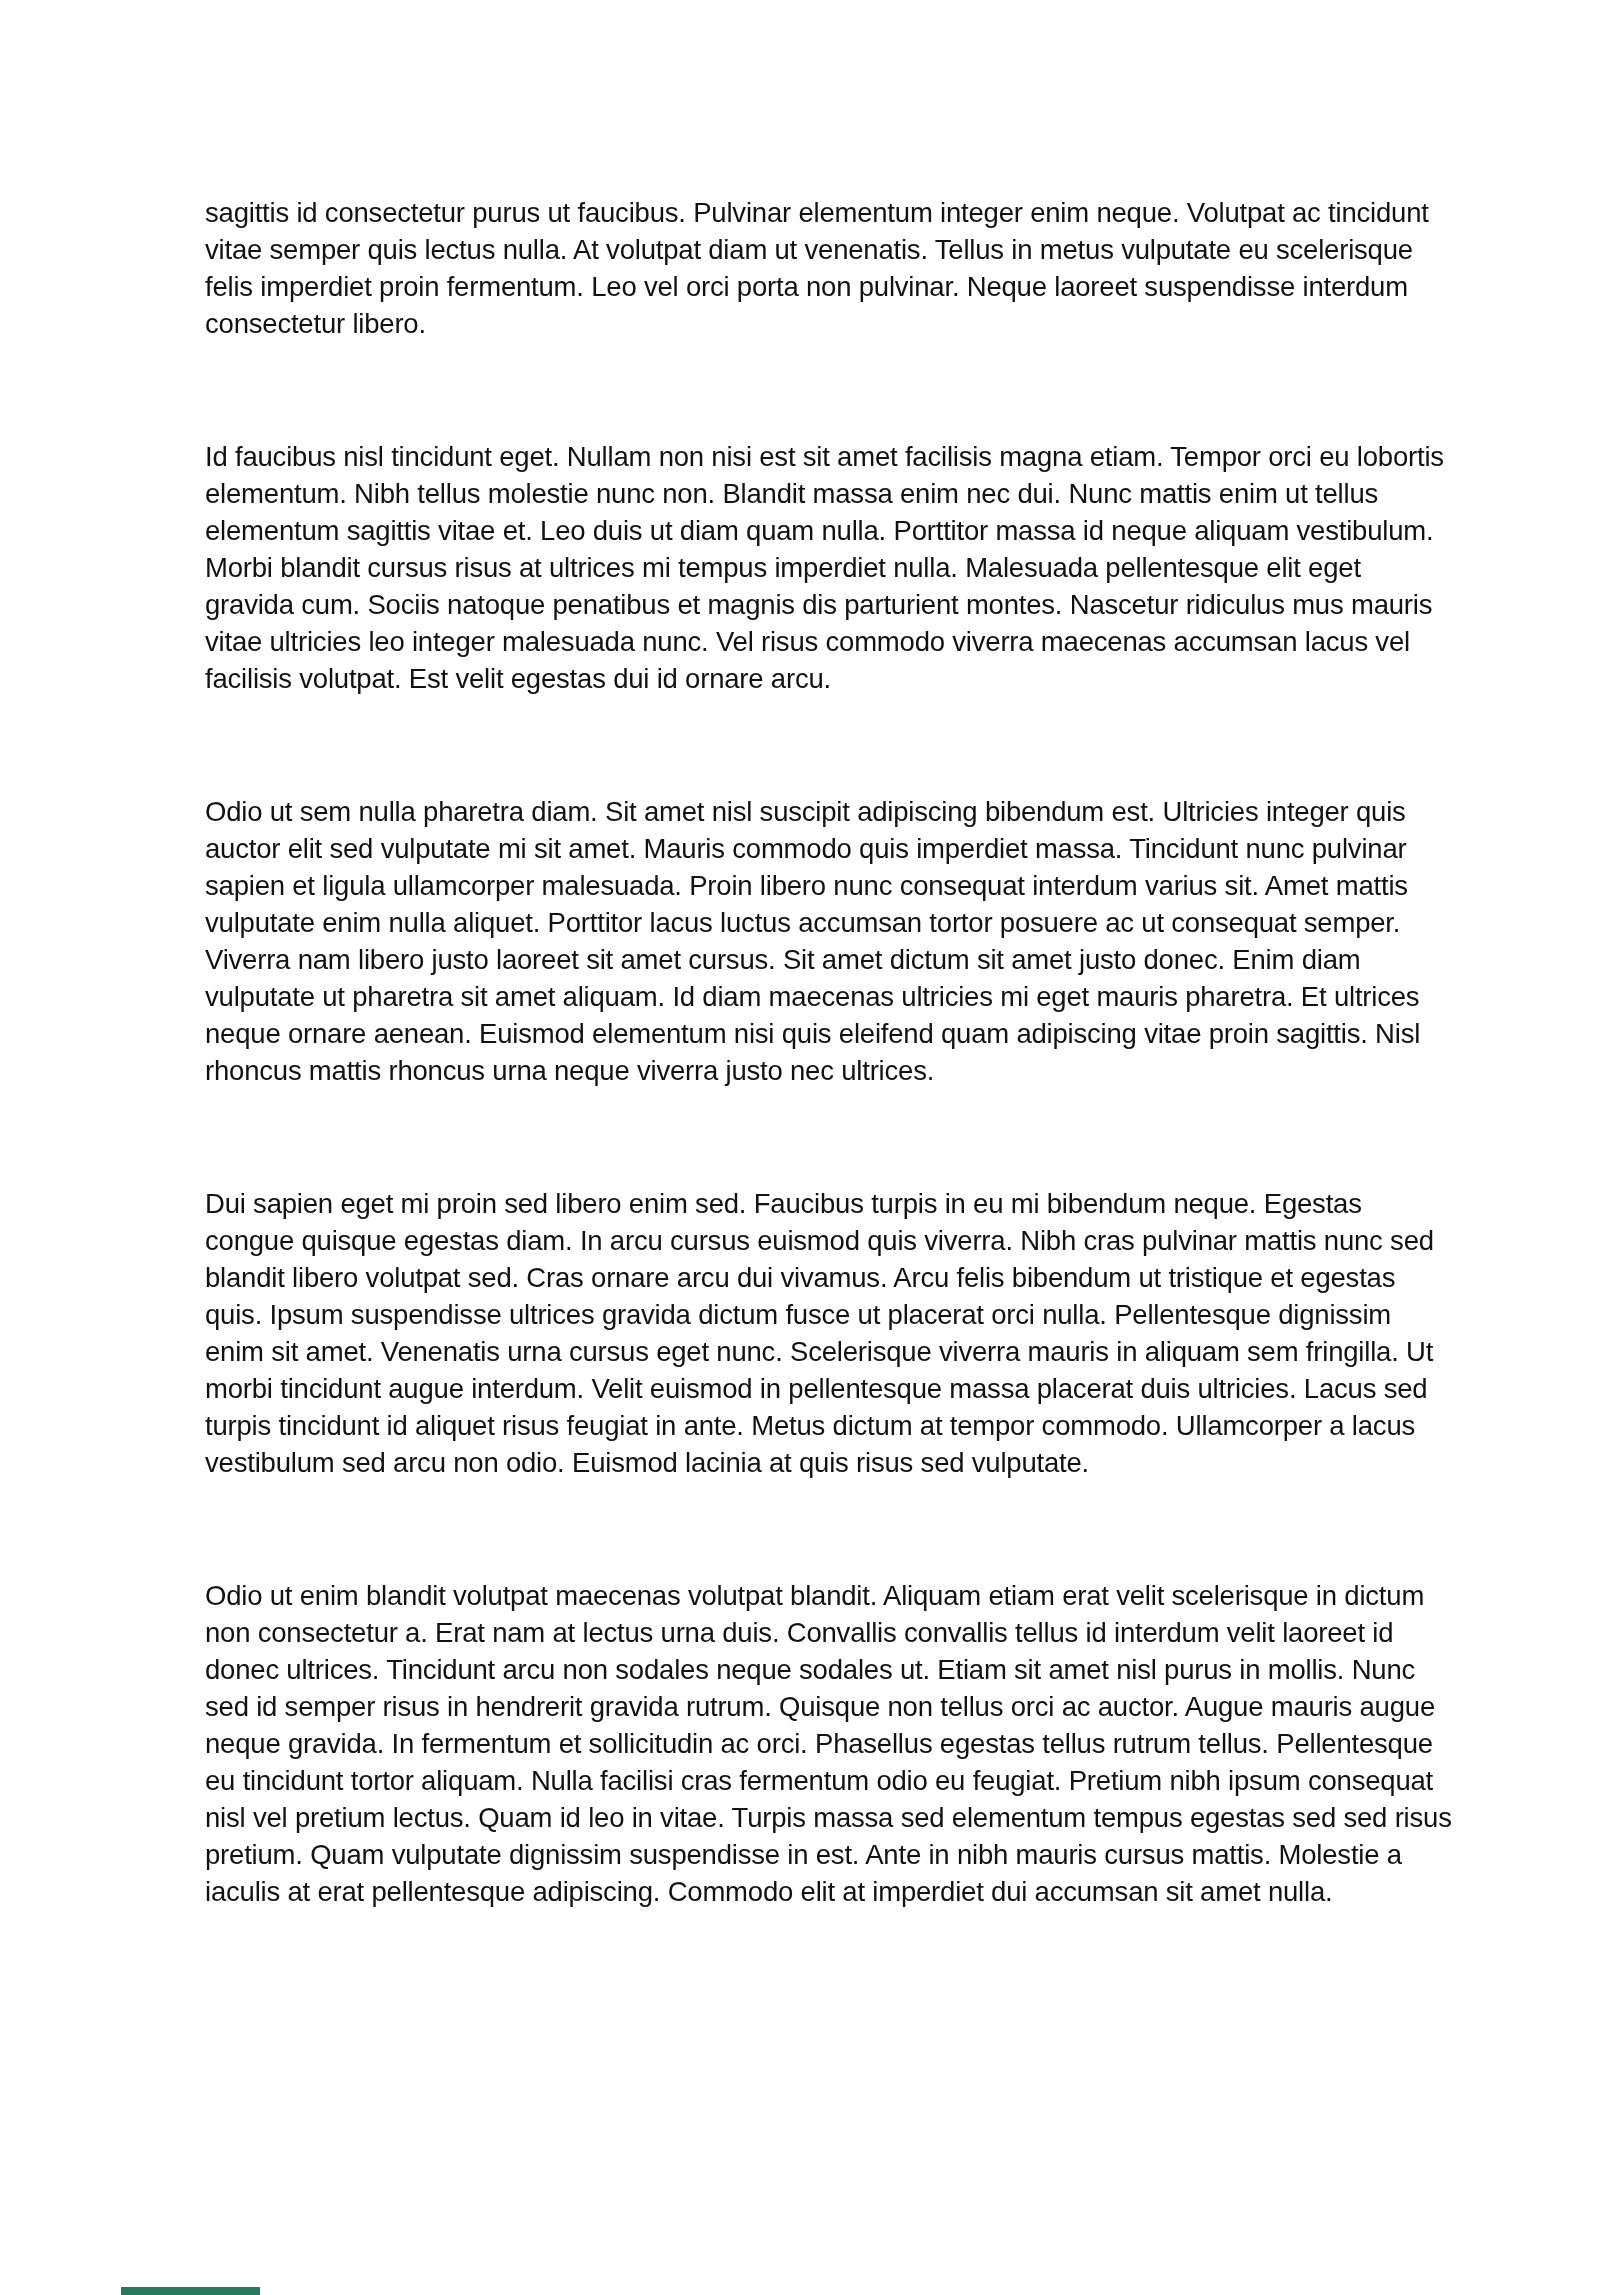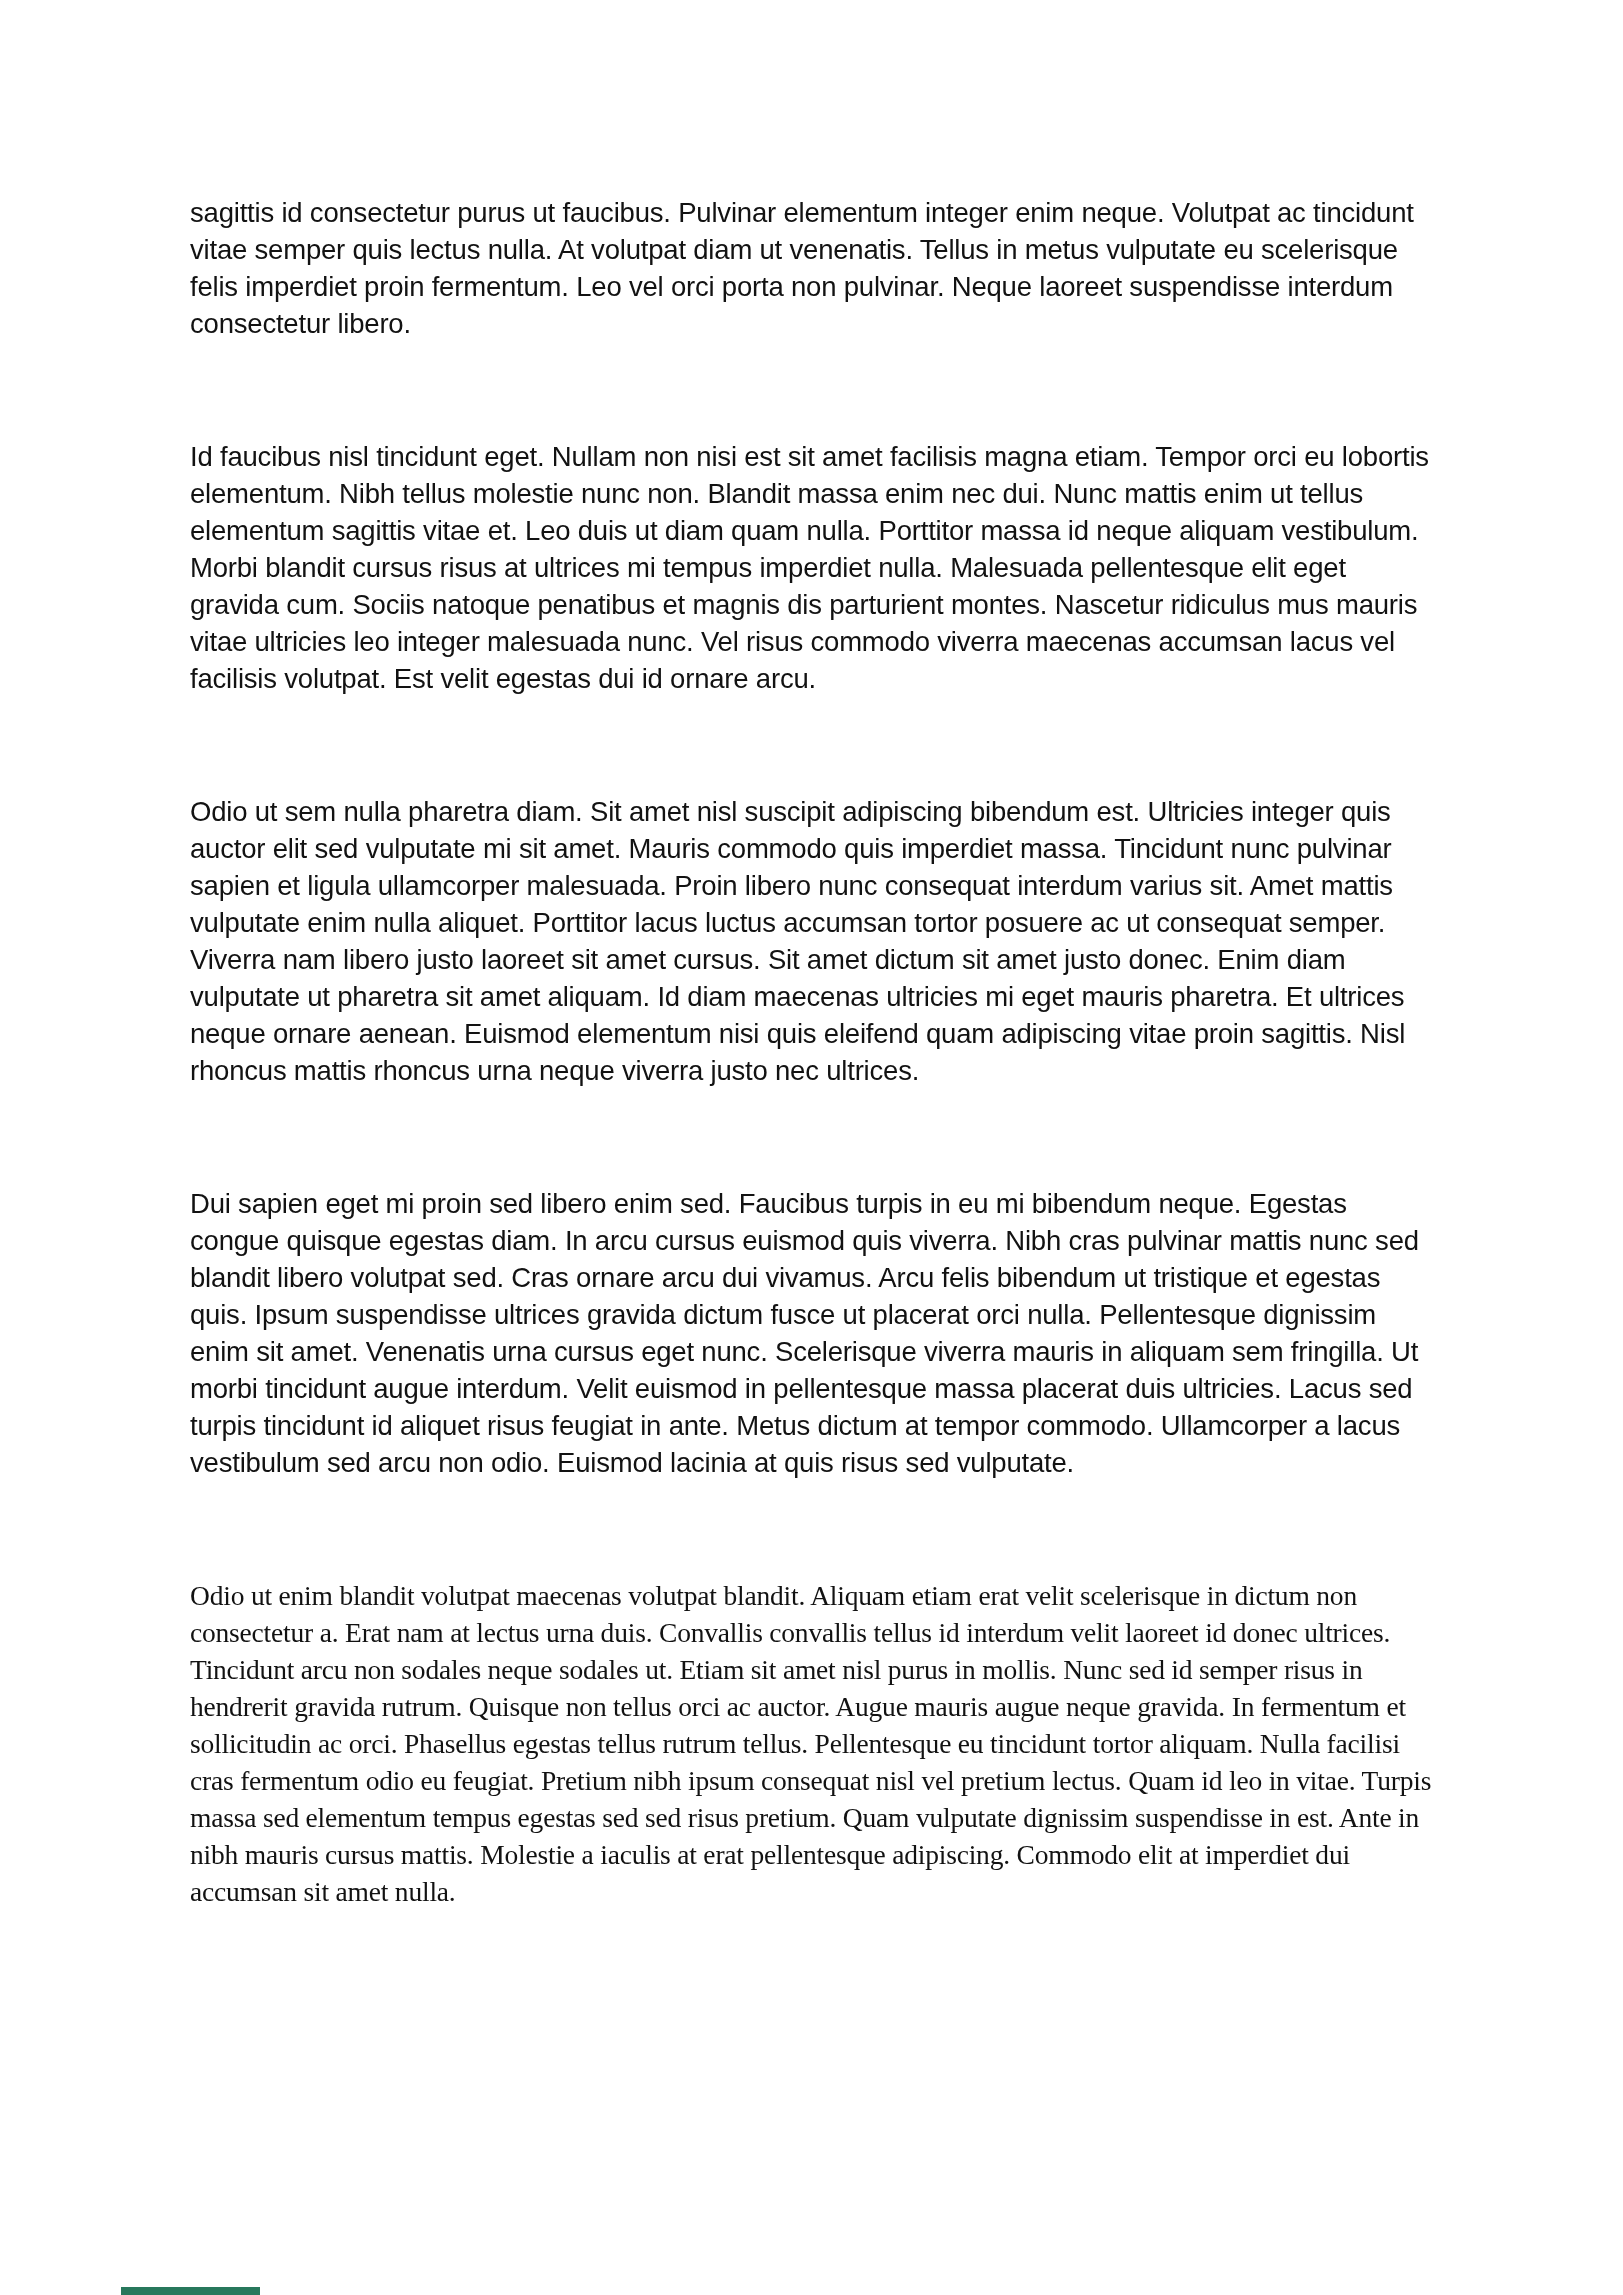--- a/index.html
+++ b/index.html
@@ -9,36 +9,35 @@
     body {
       width: 1623px;
       height: 2295px;
       background: #ffffff;
       position: relative;
       overflow: hidden;
       font-family: "Liberation Sans", sans-serif;
     }
     .page {
       position: absolute;
-      left: 190px;
+      left: 205px;
       top: 194px;
       width: 1247px;
     }
     .para {
       margin: 0 0 96px 0;
       font-family: "Liberation Sans", sans-serif;
       font-size: 27.5px;
       line-height: 37px;
       letter-spacing: -0.2px;
       color: #121212;
       text-align: left;
     }
     .para:last-child {
       margin-bottom: 8px;
-      font-family: Liberation Serif, serif;
     }
     .accent-bar {
       position: absolute;
       left: 121px;
       bottom: 0;
       width: 139px;
       height: 7.9px;
       background: #27785C;
     }
   </style>

